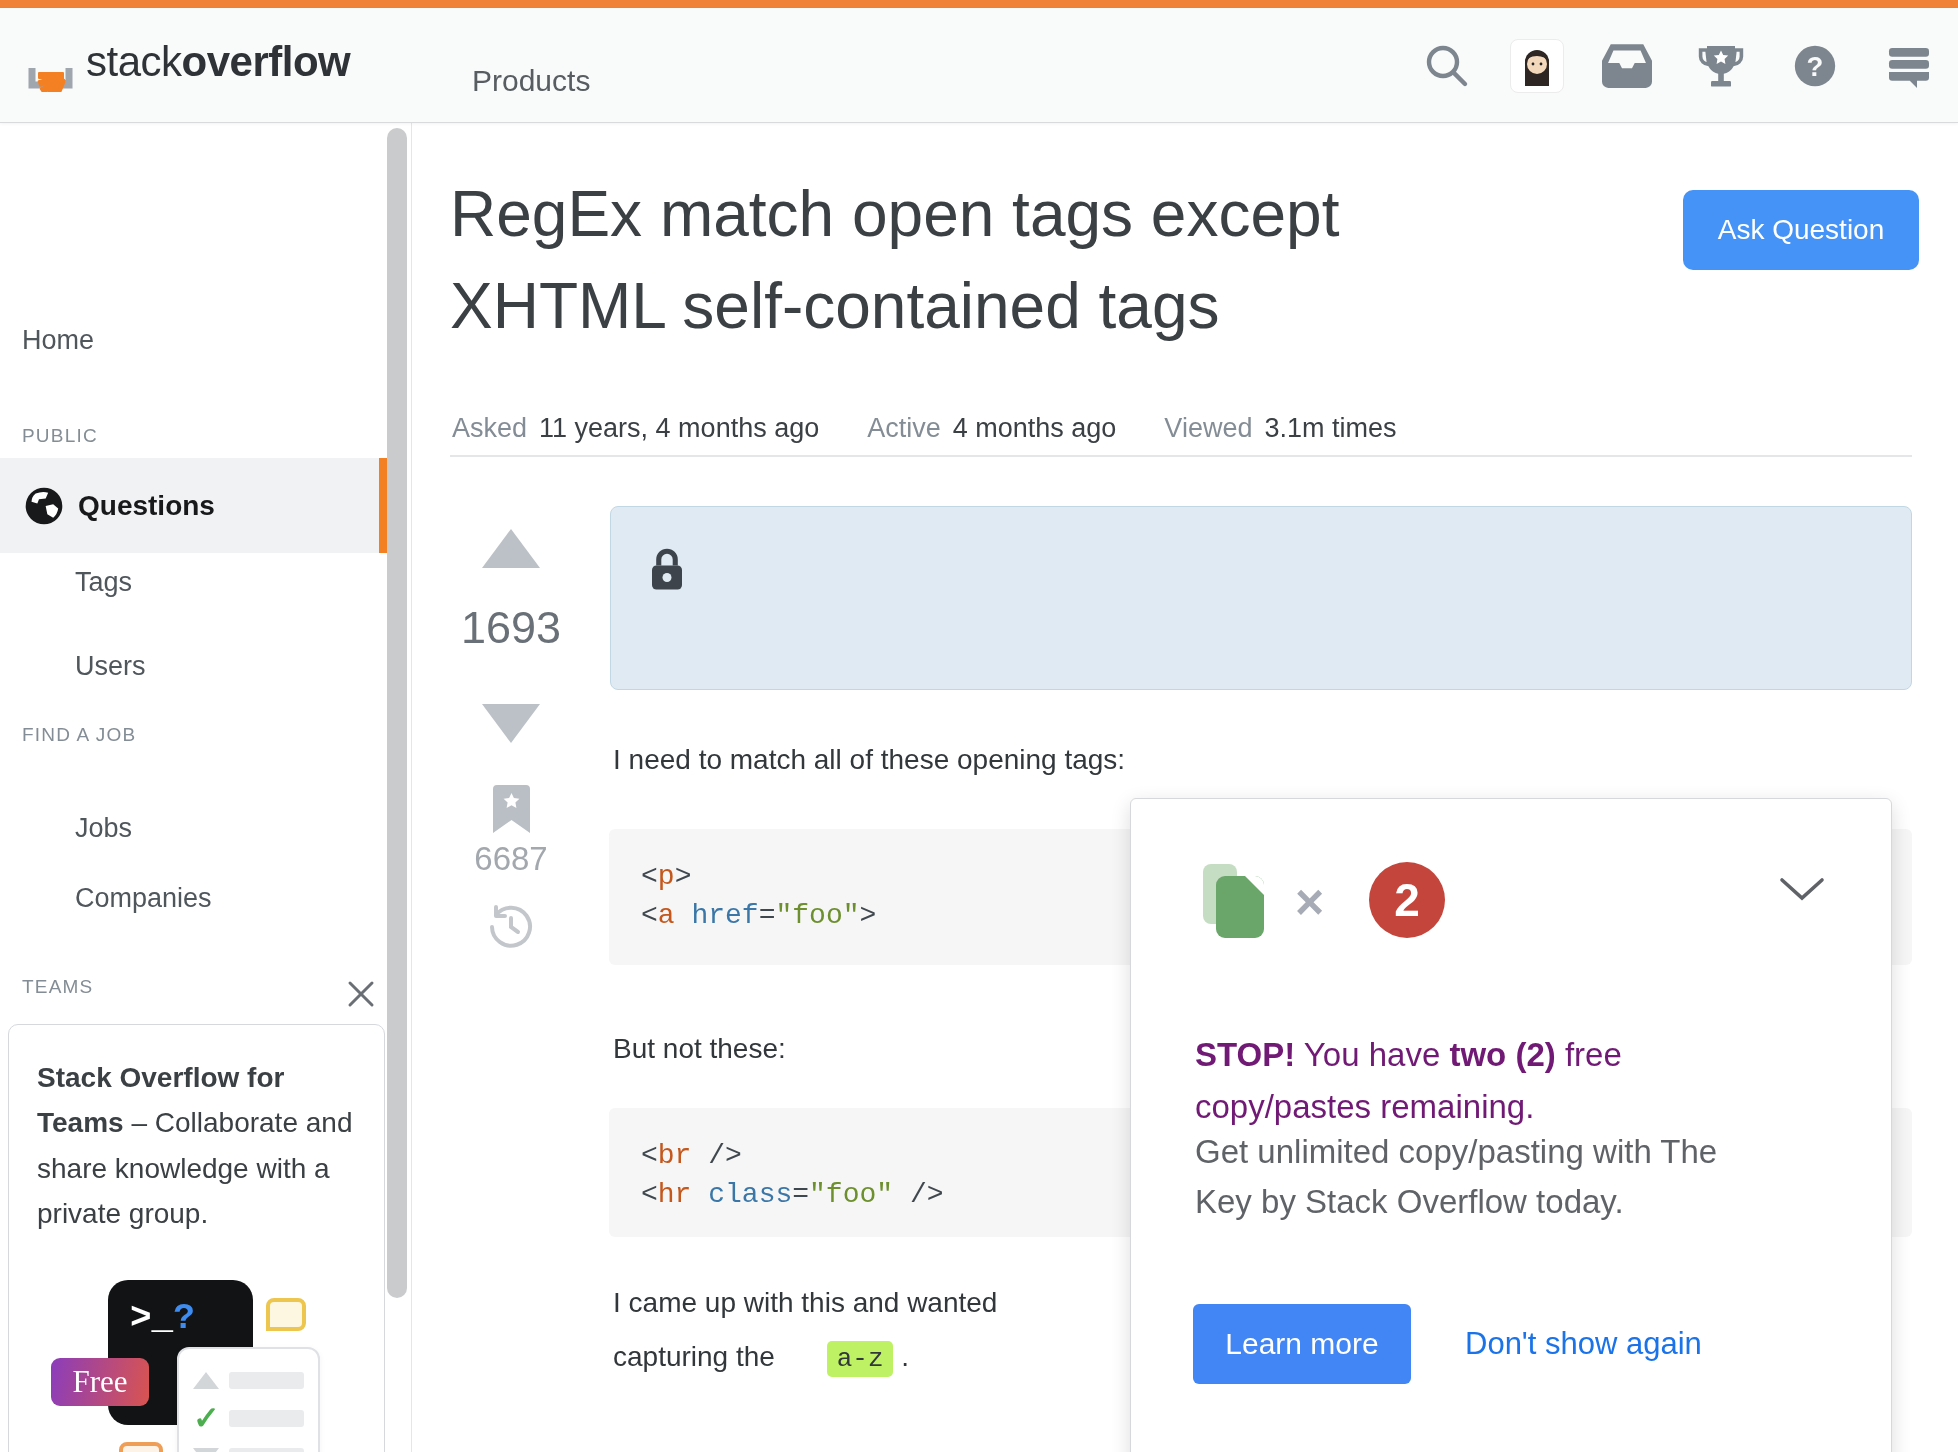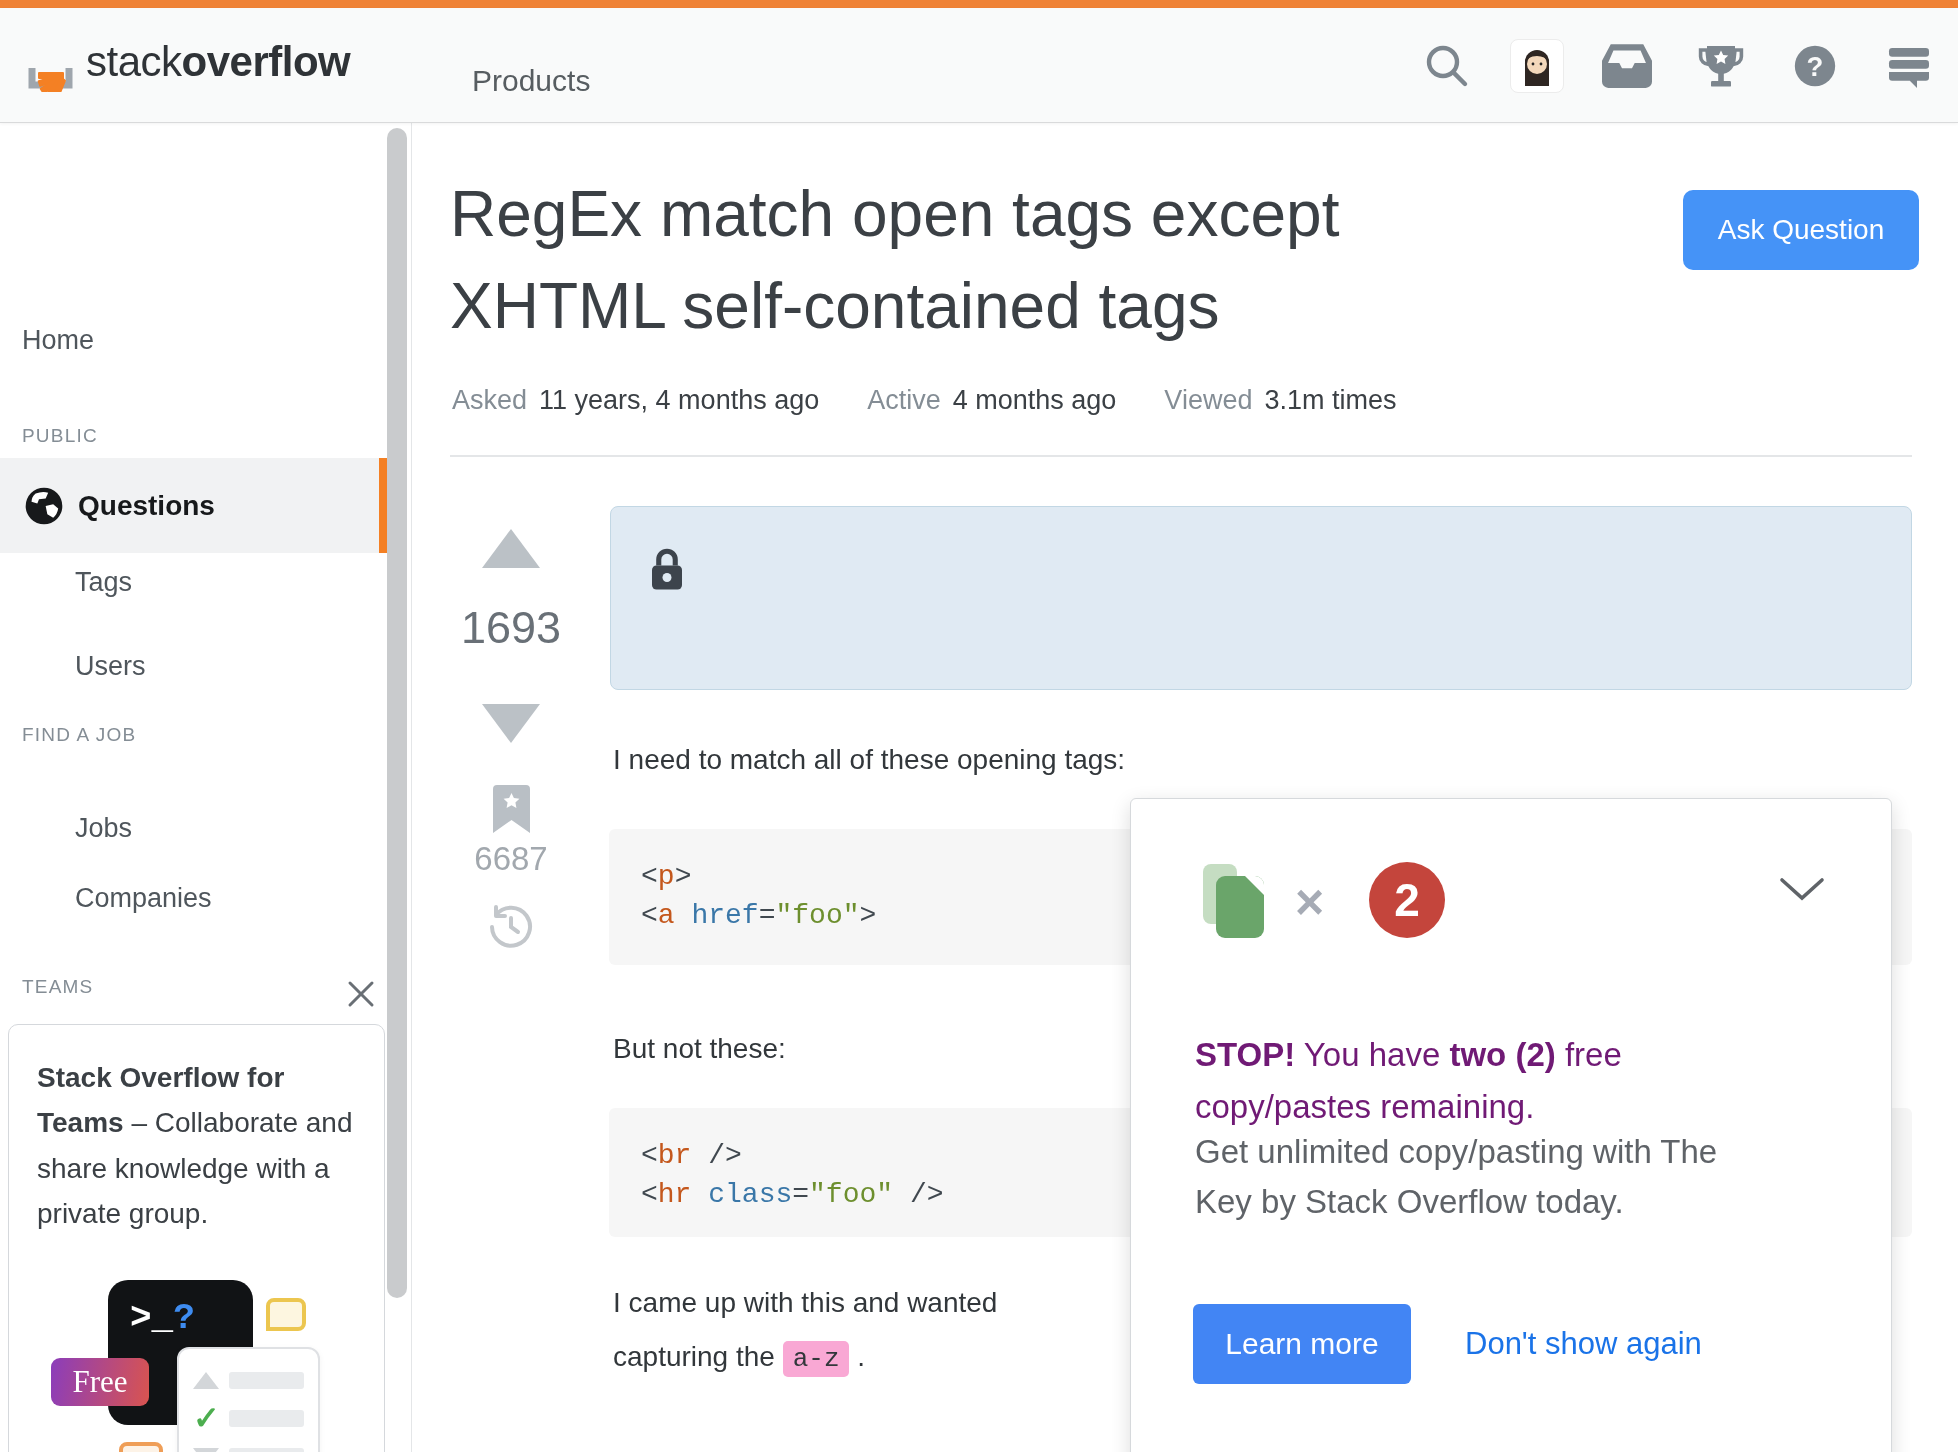--- a/index.html
+++ b/index.html
@@ -42,21 +42,21 @@
   .chk-bar { width:78px; height:17px; background:#e9ebed; border-radius:3px; }
   .tri-up { width:0; height:0; border-left:13px solid transparent; border-right:13px solid transparent; border-bottom:17px solid #d3d6d9; }
   .tri-dn { width:0; height:0; border-left:13px solid transparent; border-right:13px solid transparent; border-top:17px solid #d3d6d9; }
   .chk-check { color:#4cae4f; font-size:32px; font-weight:700; width:26px; text-align:center; }
   .ill-bubble-o { position:absolute; left:110px; top:417px; width:44px; height:36px; border:4px solid #ef9e57; background:#fdf3e7; border-radius:8px 8px 0 8px; }
 
   
   .q-title { left:450px; top:168px; width:1000px; font-size:64px; line-height:92px; color:#3b4045; font-weight:400; }
   .ask-btn { left:1683px; top:190px; width:236px; height:80px; background:#4593f7; border-radius:10px; color:#fff; font-size:28px; display:flex; align-items:center; justify-content:center; cursor:pointer; }
   .q-stats { left:452px; top:385px; display:flex; gap:48px; font-size:27px; }
-  .q-stat { display:flex; gap:12px; }
+  .q-stat { display:flex; gap:12px;margin-top:28px; }
   .q-stat .lbl { color:#848d95; }
   .q-stat .val { color:#3b4045; }
   .q-divider { left:450px; top:455px; width:1462px; height:2px; background:#e4e6e8; }
 
   .notice { left:610px; top:506px; width:1302px; height:184px; background:#e0eaf3; border:1px solid #c2d7e4; border-radius:8px; display:flex; padding:40px 0 0 38px; }
   .notice-text { margin-left:26px; width:990px; font-size:28px; line-height:1.85; color:#414a52; }
   .notice-text b { font-weight:700; }
   .notice-text a { color:#3077b5; text-decoration:underline; cursor:pointer; }
 
   .vote-up { left:482px; top:529px; width:0; height:0; border-left:29px solid transparent; border-right:29px solid transparent; border-bottom:39px solid #bbc1c6; cursor:pointer; }
@@ -65,21 +65,21 @@
   .bm-icon { left:493px; top:785px; cursor:pointer; }
   .bm-count { left:430px; top:840px; width:162px; text-align:center; font-size:33px; color:#a2a8ae; }
   .hist-icon { left:487px; top:903px; cursor:pointer; }
 
   .body-p { position:absolute; left:613px; font-size:28px; color:#32373b; width:560px; }
   .code-block { position:absolute; left:609px; width:1303px; background:#f6f6f6; border-radius:6px; padding:28px 0 28px 32px; font-family:"Liberation Mono", monospace; font-size:28px; line-height:39px; color:#40484f; }
   .tok-tag { color:#c4571c; }
   .tok-atn { color:#3a77a8; }
   .tok-atv { color:#6d8f2e; }
   .tok-pun { color:#40484f; }
-  .inline-code { font-family:"Liberation Mono", monospace; background:#f9a8d4; border-radius:5px; padding:3px 10px; font-size:26px; color:#32373b; }
+  .inline-code { font-family:"Liberation Mono", monospace; background:#bef264; border-radius:5px; padding:3px 10px; font-size:26px; color:#32373b;margin-left:44px; }
 
   
   .popup { left:1130px; top:798px; width:762px; height:680px; background:#fff; border:1px solid #d6d9dc; border-radius:6px; box-shadow:0 6px 20px rgba(0,0,0,.14); z-index:50; }
   .copy-back { position:absolute; left:72px; top:65px; width:34px; height:60px; background:#c5ddc2; border-radius:8px; }
   .copy-front { position:absolute; left:85px; top:77px; width:48px; height:62px; background:#6aa56a; border-radius:9px; }
   .copy-front .fold { position:absolute; right:0; top:0; width:0; height:0; border-top:19px solid #fff; border-left:19px solid transparent; border-radius:0 9px 0 0; }
   .pop-x { position:absolute; left:164px; top:74px; font-size:50px; font-weight:700; color:#a6abb5; }
   .pop-badge { position:absolute; left:238px; top:63px; width:76px; height:76px; border-radius:50%; background:#c4453c; color:#fff; font-size:46px; font-weight:700; display:flex; align-items:center; justify-content:center; }
   .pop-chevron { position:absolute; left:648px; top:78px; cursor:pointer; }
   .pop-heading { position:absolute; left:64px; top:230px; width:560px; font-size:33px; line-height:52px; color:#701a75; font-weight:400; }

